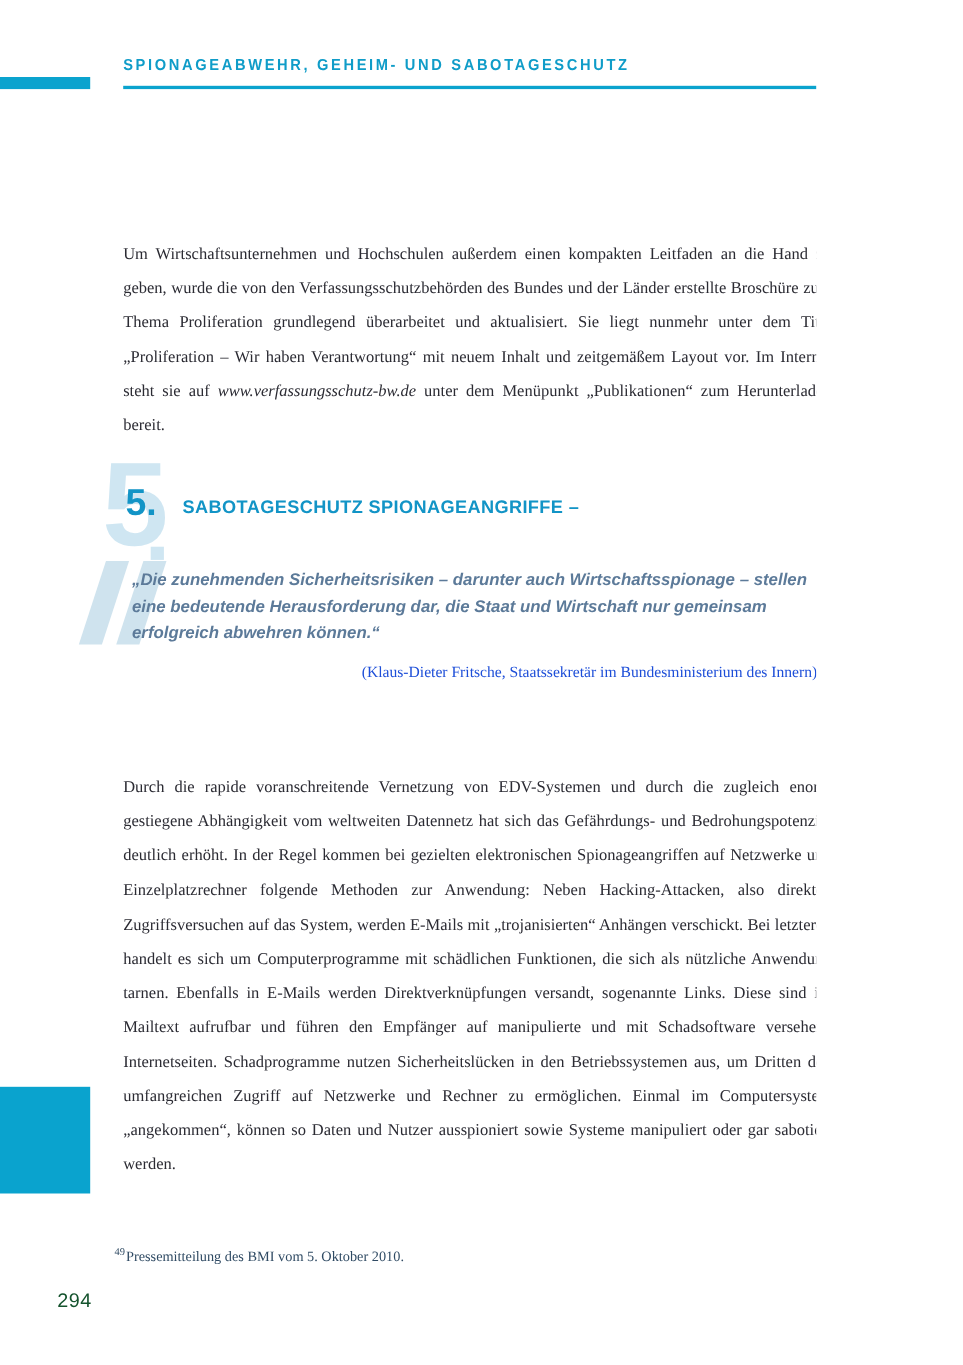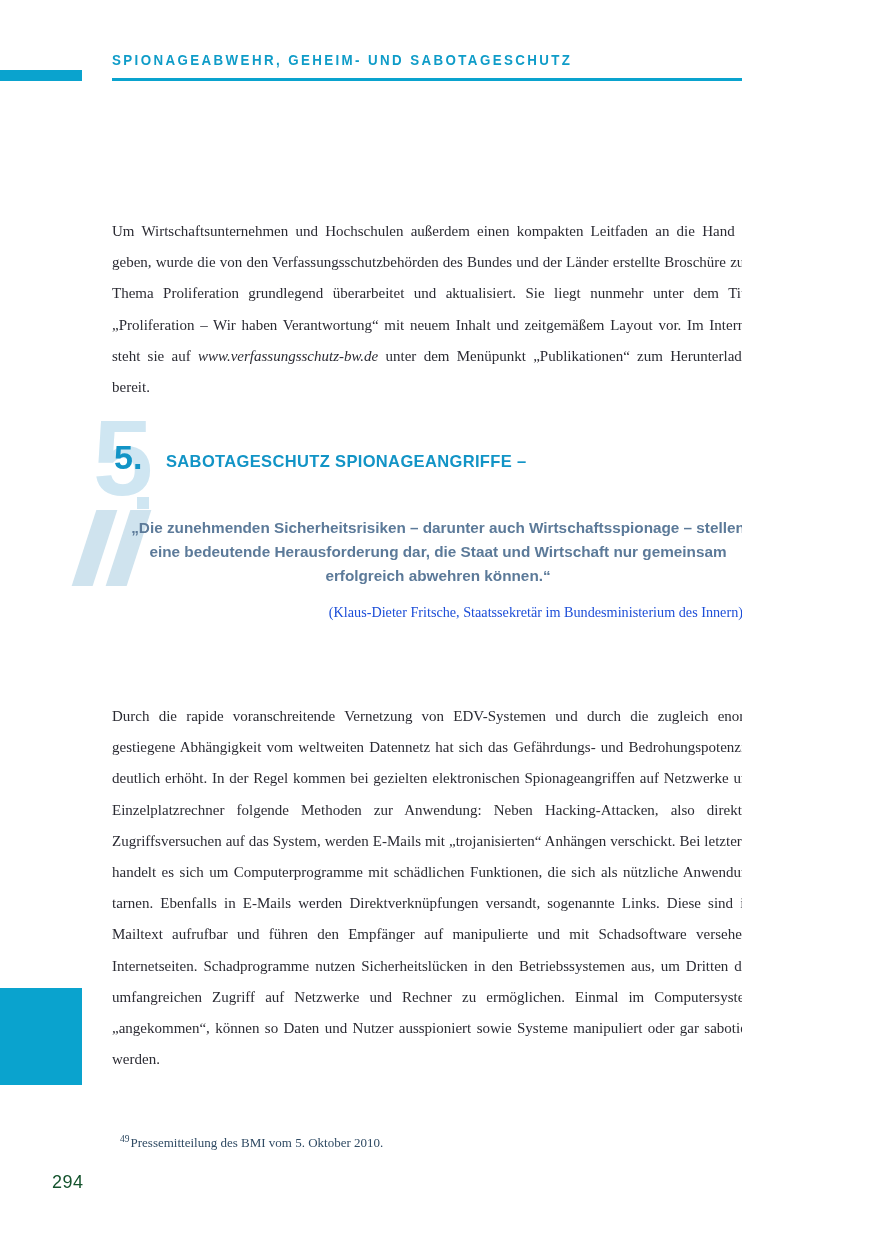--- a/index.html
+++ b/index.html
@@ -139,21 +139,22 @@
   .quote-text {
     position: absolute;
     left: 120px;
     top: 112px;
     width: 636px;
     font-family: "Liberation Sans", sans-serif;
     font-weight: bold;
     font-size: 15.3px;
     line-height: 24px;
     color: #5c7a99;
-    text-align: center;
+    text-align: left;
+    font-style: italic;
   }
   .quote-attrib {
     position: absolute;
     left: 120px;
     top: 195px;
     width: 636px;
     font-family: "Liberation Serif", serif;
     font-size: 14.2px;
     line-height: 18px;
     color: #1d4ed8;
@@ -170,21 +171,21 @@
     left: 0;
     top: 988px;
     width: 82px;
     height: 97px;
     background: #0aa3ce;
   }
 
   
   .footnote {
     position: absolute;
-    left: 120px;
+    left: 104px;
     top: 1130px;
     width: 644px;
     font-family: "Liberation Serif", serif;
     font-size: 13px;
     line-height: 18px;
     color: #2f4a63;
   }
   .footnote sup {
     font-size: 9.5px;
     vertical-align: super;

